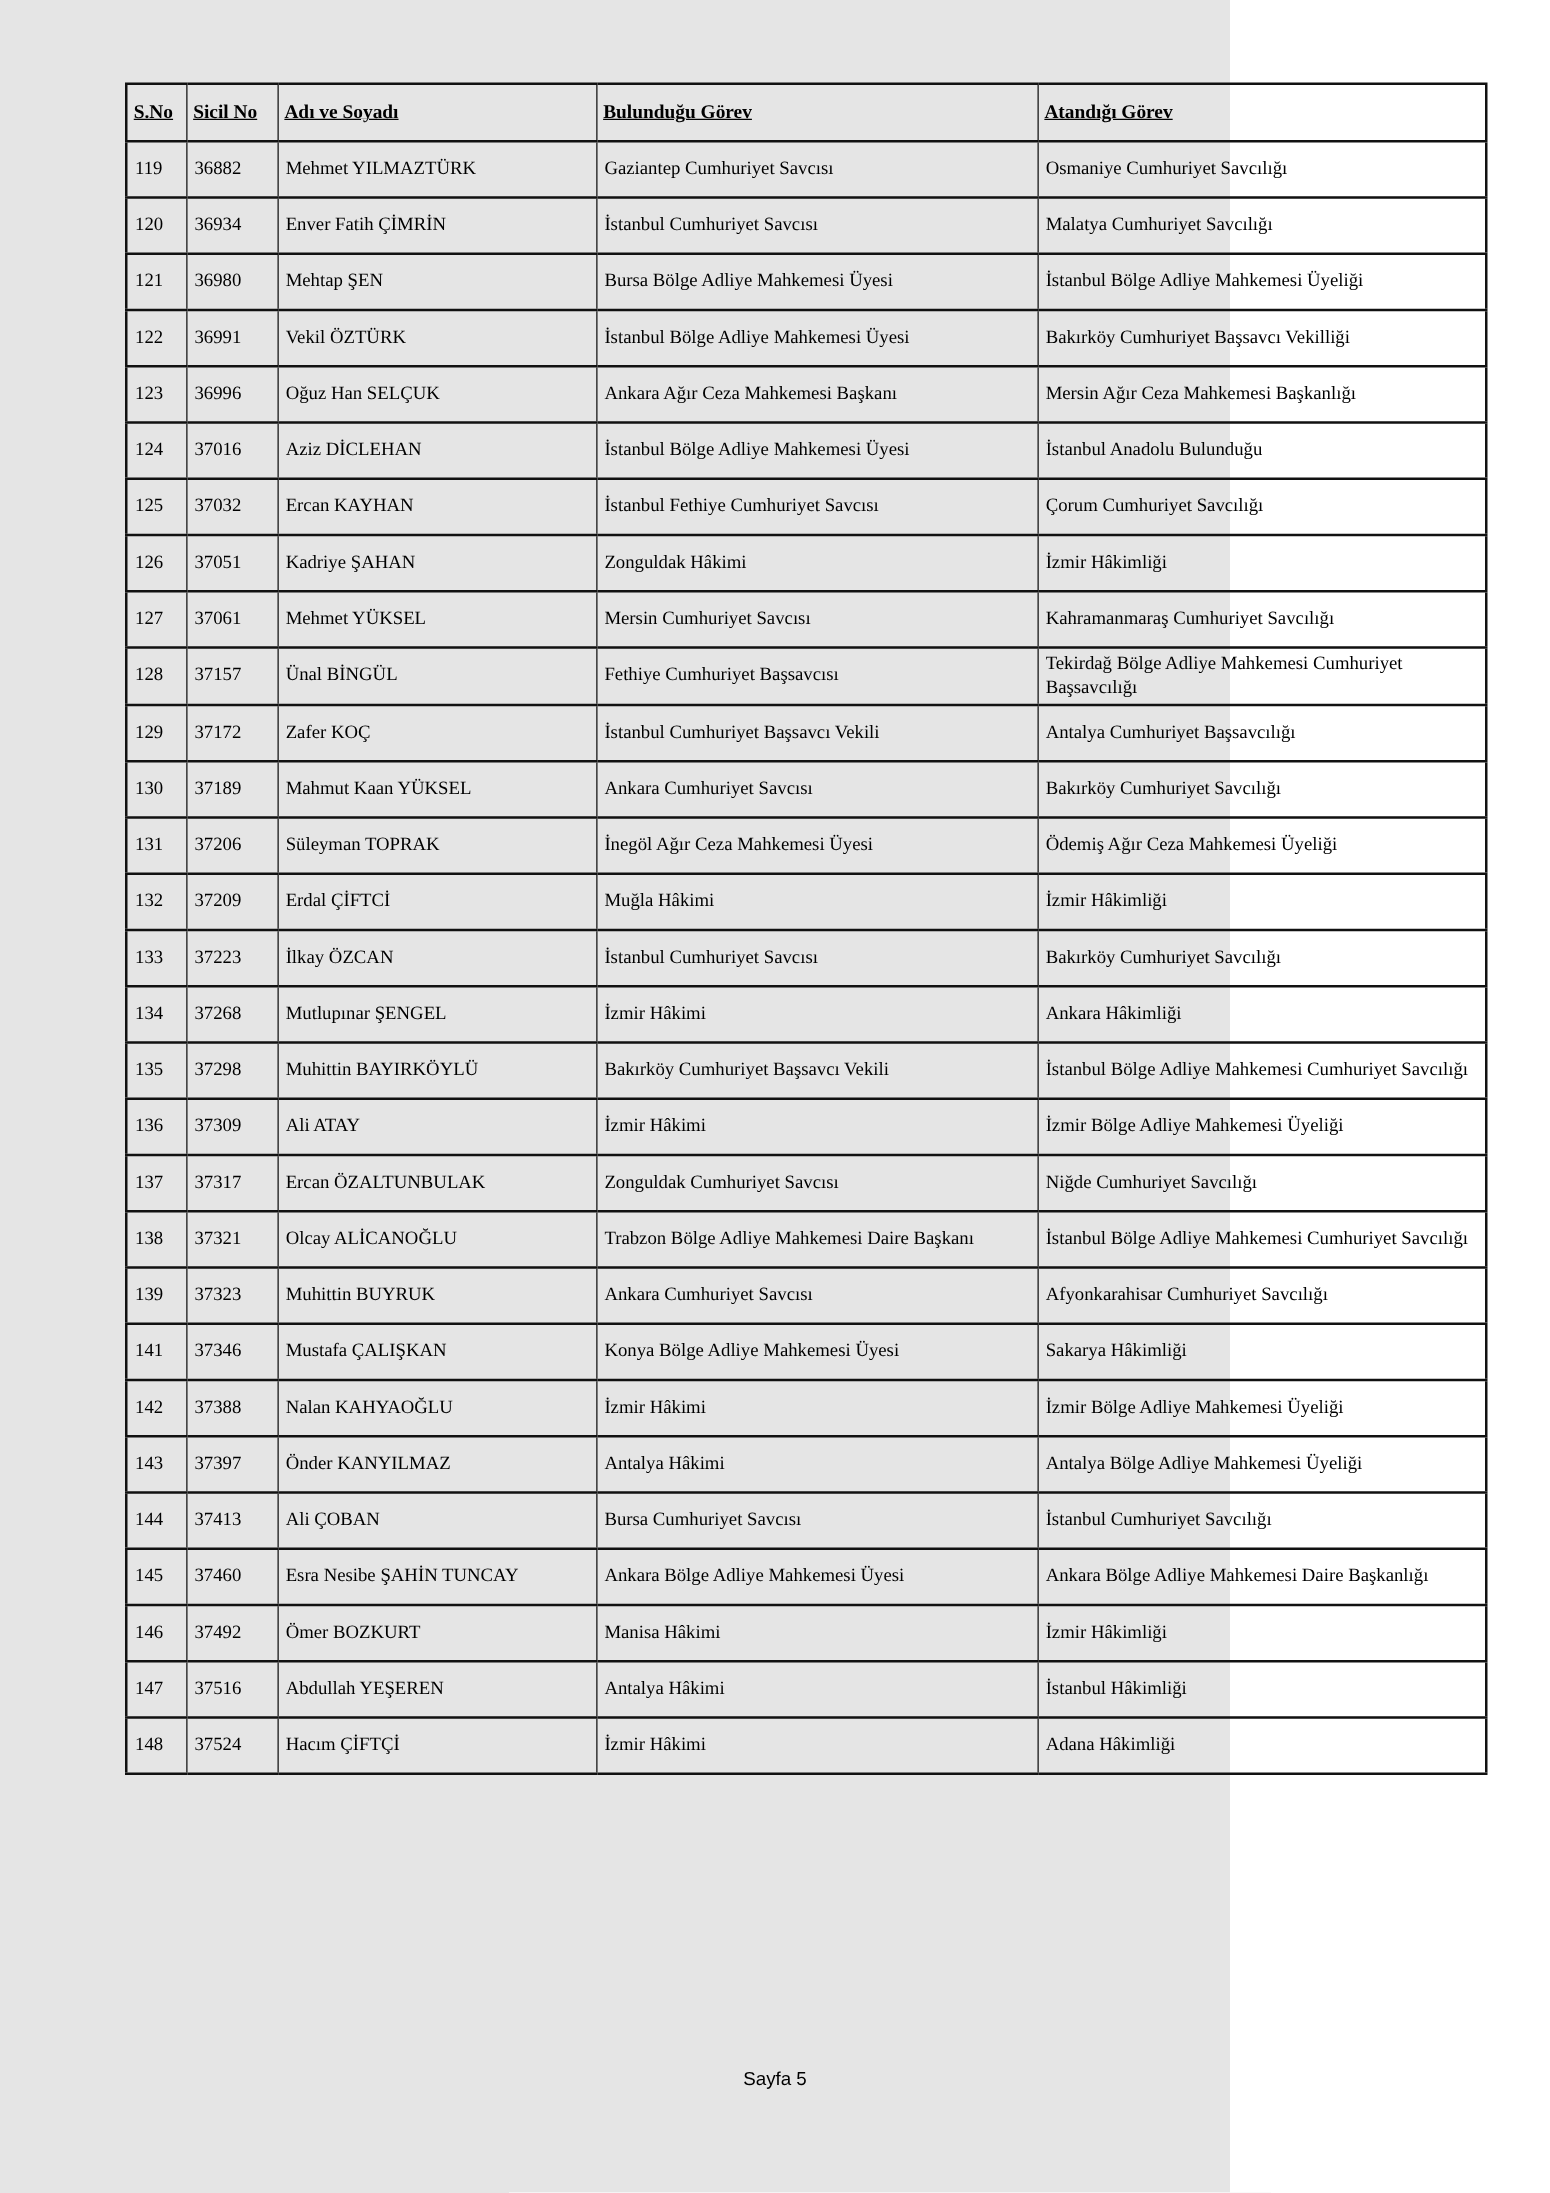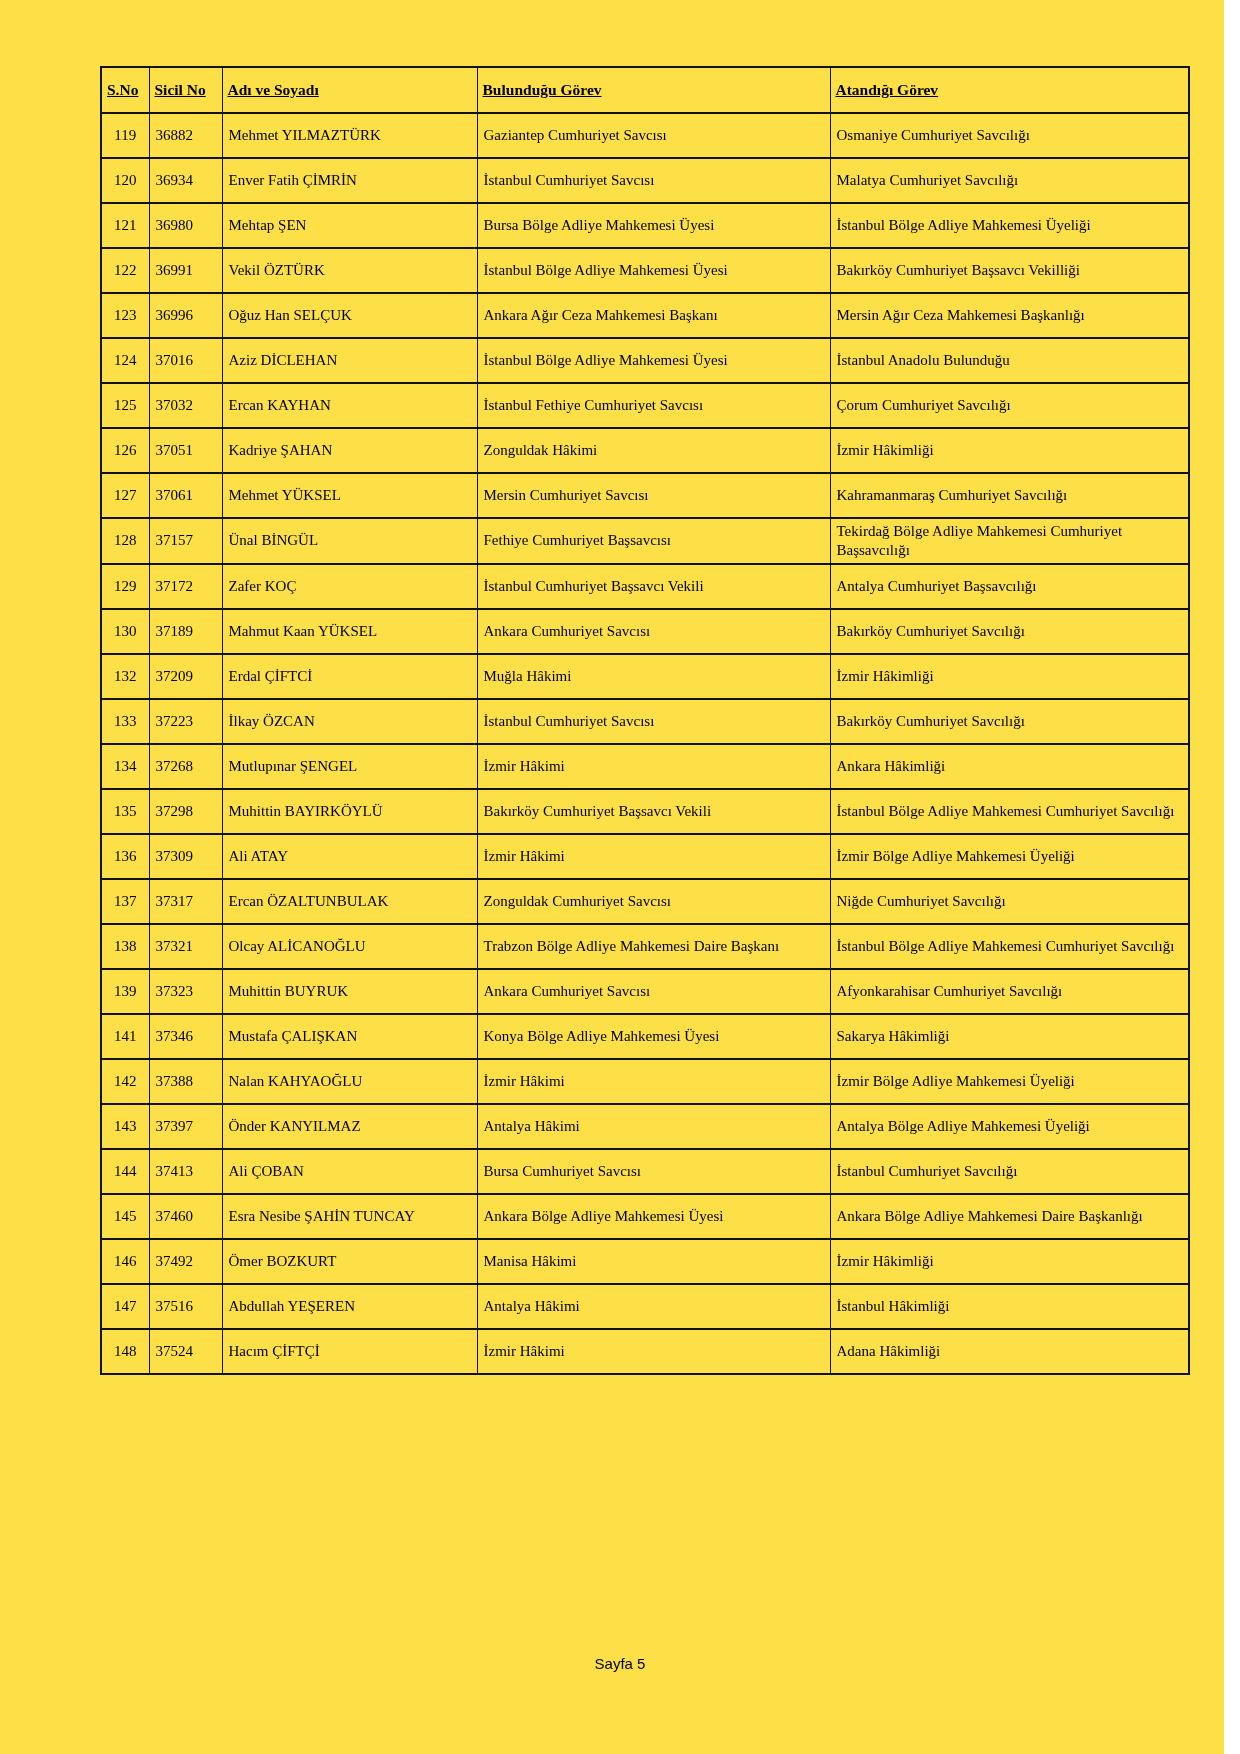--- a/index.html
+++ b/index.html
@@ -10,23 +10,23 @@
   body {
     width: 1240px;
     height: 1754px;
     position: relative;
     font-family: "Liberation Serif", serif;
     color: #000000;
   }
   .page {
     position: absolute;
     top: 0; left: 0;
-    width: 1224px;
+    width: 984px;
     height: 1754px;
-    background: #fde047;
+    background: #e5e5e5;
   }
   table.assignment-table {
     position: absolute;
     top: 66px;
     left: 100px;
     width: 1088px;
     border-collapse: collapse;
     table-layout: fixed;
     border: 2px solid #111111;
     font-size: 15px;
@@ -55,21 +55,20 @@
     font-weight: bold;
     text-align: left;
     text-decoration: underline;
     font-size: 15.5px;
     padding-left: 5px;
   }
   table.assignment-table tbody tr {
     height: 45px;
   }
   td.cell-sno {
-    text-align: center;
     padding-left: 2px;
     padding-right: 2px;
   }
   td.cell-sicil {
     text-align: left;
     padding-left: 4px;
     padding-right: 2px;
     margin-left: 24px;
   }
   .footer-label {
@@ -185,20 +184,27 @@
           <td class="cell-new">Antalya Cumhuriyet Başsavcılığı</td>
         </tr>
         <tr>
           <td class="cell-sno">130</td>
           <td class="cell-sicil">37189</td>
           <td class="cell-name">Mahmut Kaan YÜKSEL</td>
           <td class="cell-cur">Ankara Cumhuriyet Savcısı</td>
           <td class="cell-new">Bakırköy Cumhuriyet Savcılığı</td>
         </tr>
         <tr>
+          <td class="cell-sno">131</td>
+          <td class="cell-sicil">37206</td>
+          <td class="cell-name">Süleyman TOPRAK</td>
+          <td class="cell-cur">İnegöl Ağır Ceza Mahkemesi Üyesi</td>
+          <td class="cell-new">Ödemiş Ağır Ceza Mahkemesi Üyeliği</td>
+        </tr>
+        <tr>
           <td class="cell-sno">132</td>
           <td class="cell-sicil">37209</td>
           <td class="cell-name">Erdal ÇİFTCİ</td>
           <td class="cell-cur">Muğla Hâkimi</td>
           <td class="cell-new">İzmir Hâkimliği</td>
         </tr>
         <tr>
           <td class="cell-sno">133</td>
           <td class="cell-sicil">37223</td>
           <td class="cell-name">İlkay ÖZCAN</td>

